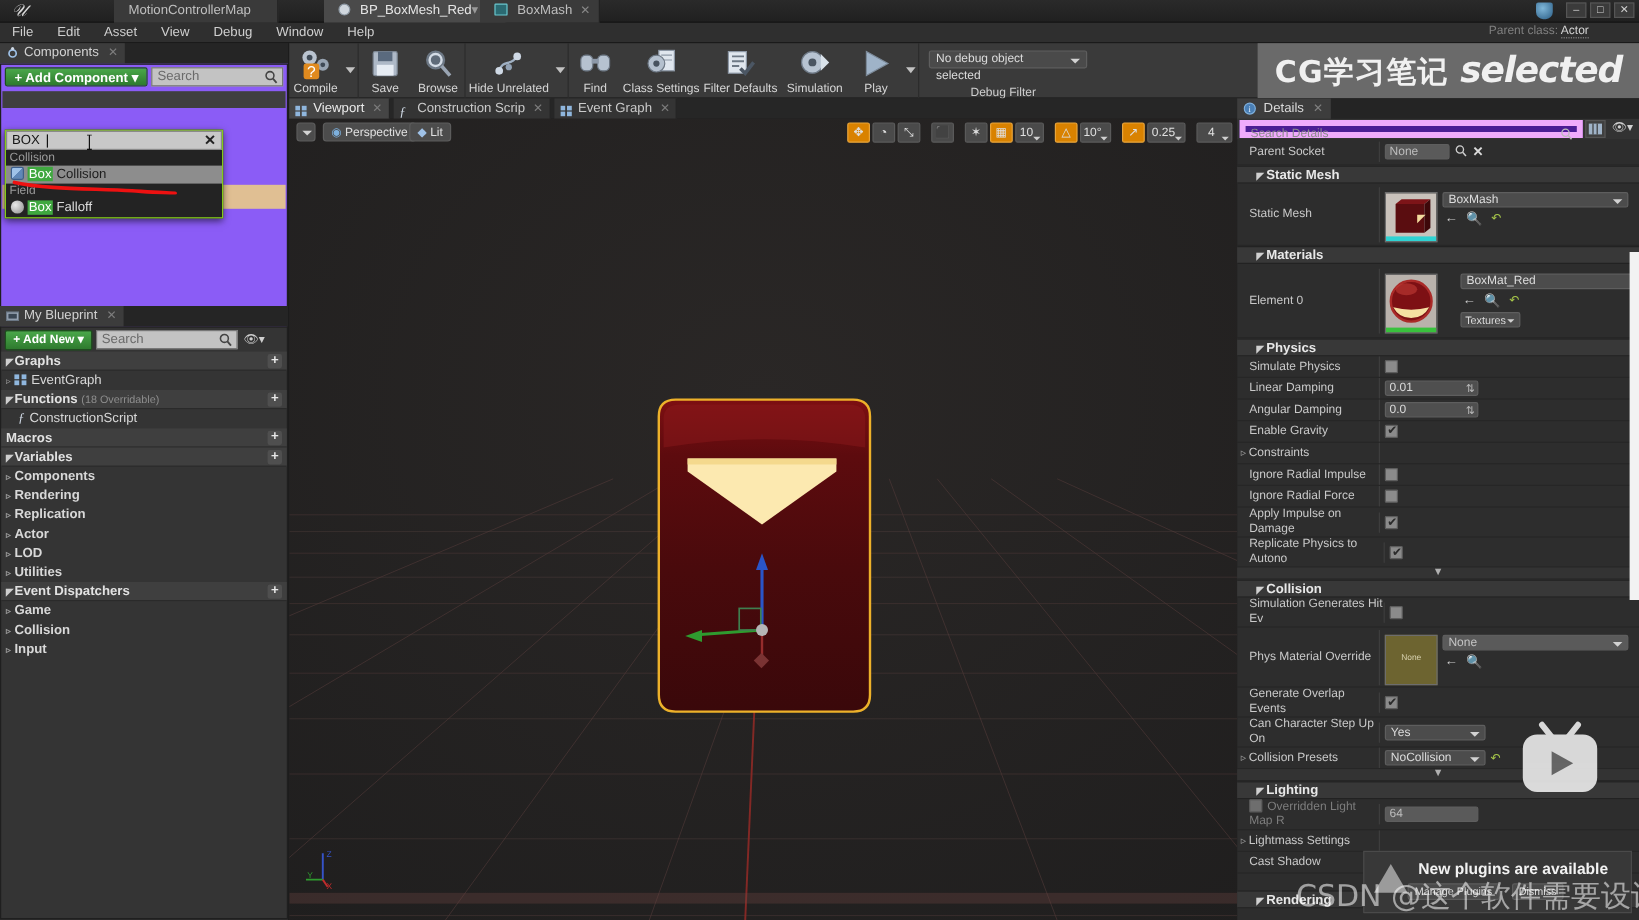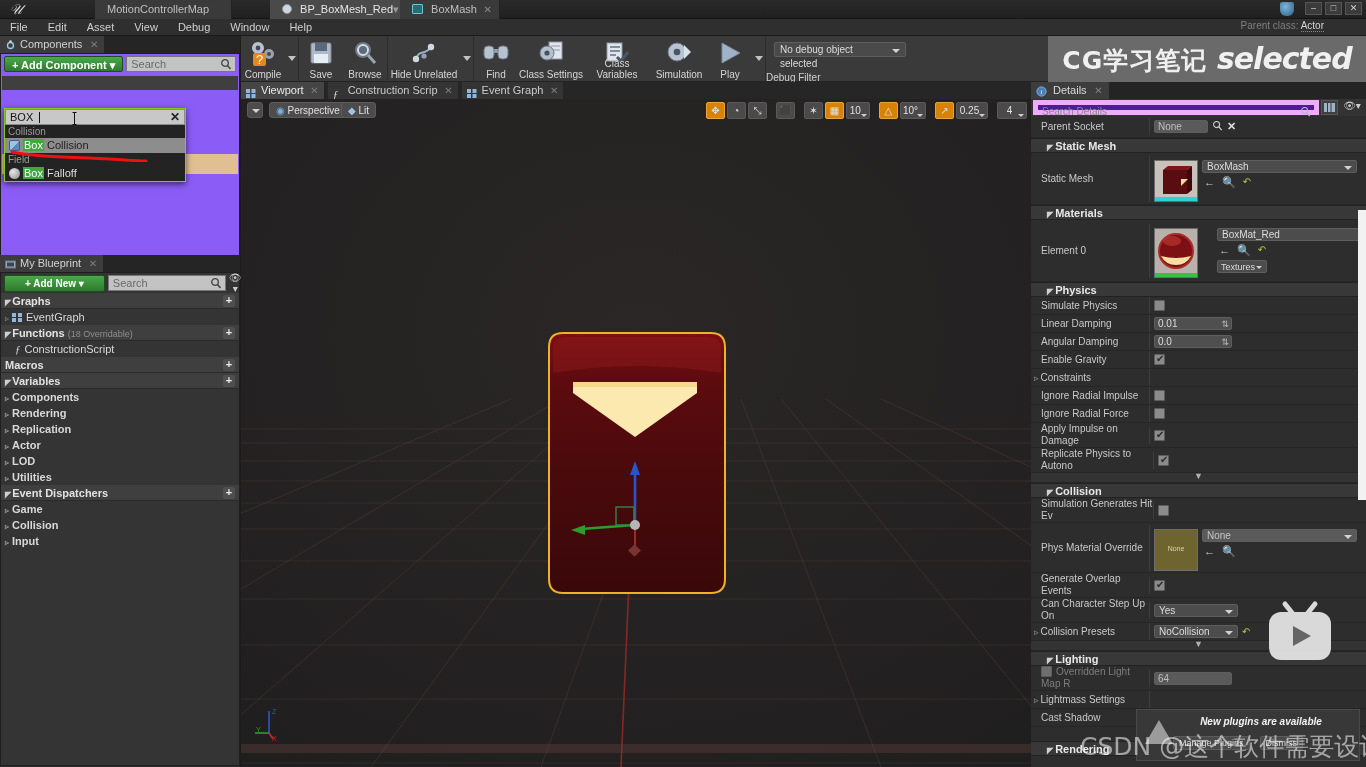--- a/index.html
+++ b/index.html
@@ -153,21 +153,21 @@
   }
   .hl { background:#3fa83f; color:#ffffff; padding:0 1px; }
   .redline { position:absolute; left:10px; top:110px; z-index:46; }
 
   
   .mbp { position:absolute; left:0; top:219px; width:240px; bottom:0; }
   .mbp-body { background:#343434; border:1px solid #1f1f1f; height:494px; }
   .mbp-toolbar { height:20px; padding:2px 3px; display:flex; gap:3px; align-items:center;}
   .btn-addnew {
     background:linear-gradient(#4aa84a,#2e7a2e); color:#fff;
-    font-size:10px; font-weight:bold; padding:0 20px; line-height:15px;
+    font-size:10px; font-weight:bold; padding:0 6px; line-height:15px;
     border:1px solid #1d4f1d; border-radius:2px; white-space:nowrap;text-align:center;
   }
   .eyebtn { width:22px; color:#cfcfcf; font-size:10px; text-align:center;}
   .sec-hdr {
     height:16px; line-height:16px; background:#3f3f3f; color:#e2e2e2;
     font-size:11px; font-weight:bold; padding-left:4px; position:relative;
     border-bottom:1px solid #2a2a2a;
   }
   .sec-hdr .plus {
     position:absolute; right:4px; top:2px; width:12px; height:12px;
@@ -217,21 +217,21 @@
   .debugsel {
     margin:6px 0 0 8px; height:15px; background:#4a4a4a; border:1px solid #5e5e5e;
     color:#dcdcdc; font-size:10px; line-height:14px; padding:0 16px 0 5px;
     position:relative; display:inline-block; border-radius:2px;
   }
   .debugsel:after {
     content:""; position:absolute; right:5px; top:6px;
     border-left:4px solid transparent; border-right:4px solid transparent;
     border-top:4px solid #d2d2d2;
   }
-  .debugfilter { text-align:left; font-size:10px; color:#cfcfcf; margin-top:3px; }
+  .debugfilter { text-align:center; font-size:10px; color:#cfcfcf; margin-top:3px; }
 
   
   .cgwatermark {
     position:absolute; right:0; top:36px; width:318px; height:46px;
     background:#6a6a6a; color:#f0f0f0; font-size:25px; font-weight:bold;
     line-height:46px; text-align:center; letter-spacing:1px;
     font-family:"DejaVu Sans", sans-serif;
   }
   .bili {
     font-family:"DejaVu Sans", sans-serif; font-style:italic; font-weight:bold;
@@ -391,22 +391,22 @@
   .toast {
     position:absolute; right:6px; bottom:6px; width:224px; height:52px;
     background:#383838; border:1px solid #4a4a4a; z-index:60;
   }
   .toast .warn {
     position:absolute; left:8px; top:10px; width:0; height:0;
     border-left:14px solid transparent; border-right:14px solid transparent;
     border-bottom:24px solid #9b9b9b;
   }
   .toast .ttl {
-    position:absolute; left:32px; top:6px; right:6px; font-size:10px;
-    font-weight:bold; color:#f2f2f2; text-align:center;font-style:italic;
+    position:absolute; left:32px; top:6px; right:6px; font-size:13px;
+    font-weight:bold; color:#f2f2f2; text-align:center;
   }
   .toast .acts {
     position:absolute; left:36px; top:26px; display:flex; gap:10px;
   }
   .toast .act {
     font-size:9px; color:#dcdcdc; background:#4a4a4a; border:1px solid #5c5c5c;
     padding:1px 5px; border-radius:2px;
   }
 
   
@@ -680,21 +680,21 @@
       <div class="tb-btn" style="min-width:66px;">
         <div class="tb-ico">
           <svg width="28" height="27" viewBox="0 0 28 27">
             <rect x="4" y="3" width="15" height="18" fill="#dfe6ee" stroke="#8d98a6"></rect>
             <line x1="7" y1="7" x2="17" y2="7" stroke="#6d7885" stroke-width="1.6"></line>
             <line x1="7" y1="11" x2="17" y2="11" stroke="#6d7885" stroke-width="1.6"></line>
             <line x1="7" y1="15" x2="13" y2="15" stroke="#6d7885" stroke-width="1.6"></line>
             <path d="M14,17 l4,4 l7,-9" stroke="#4b5663" stroke-width="3" fill="none"></path>
           </svg>
         </div>
-        <div class="lbl">Class Variables</div>
+        <div class="lbl">Filter Defaults</div>
       </div>
       <div class="tb-btn" style="min-width:58px;">
         <div class="tb-ico">
           <svg width="28" height="27" viewBox="0 0 28 27">
             <circle cx="12" cy="12" r="9" fill="#b7c3d1" stroke="#6d7885"></circle>
             <circle cx="12" cy="12" r="3.3" fill="#4a5561"></circle>
             <path d="M19,5 L19,19 L26,12 Z" fill="#d9e2ea"></path>
           </svg>
         </div>
         <div class="lbl">Simulation</div>

